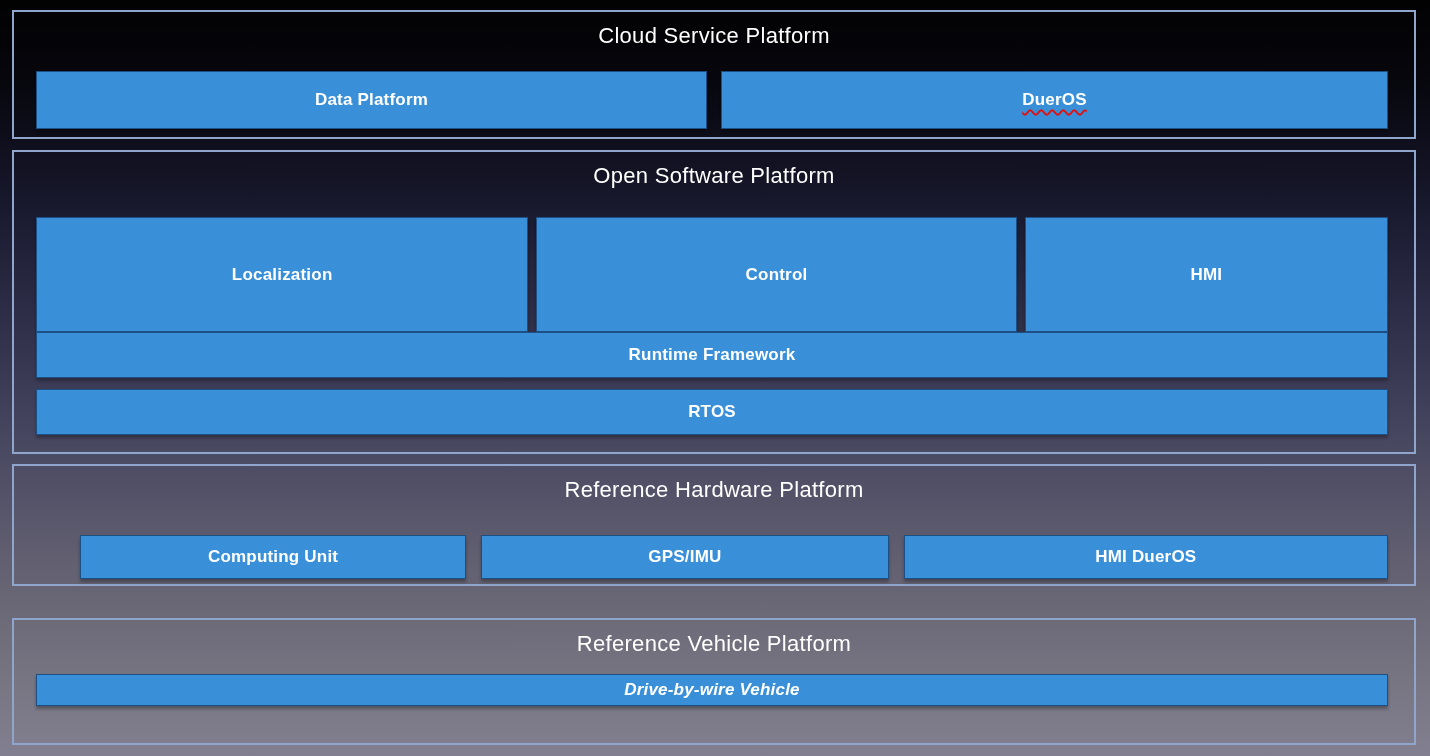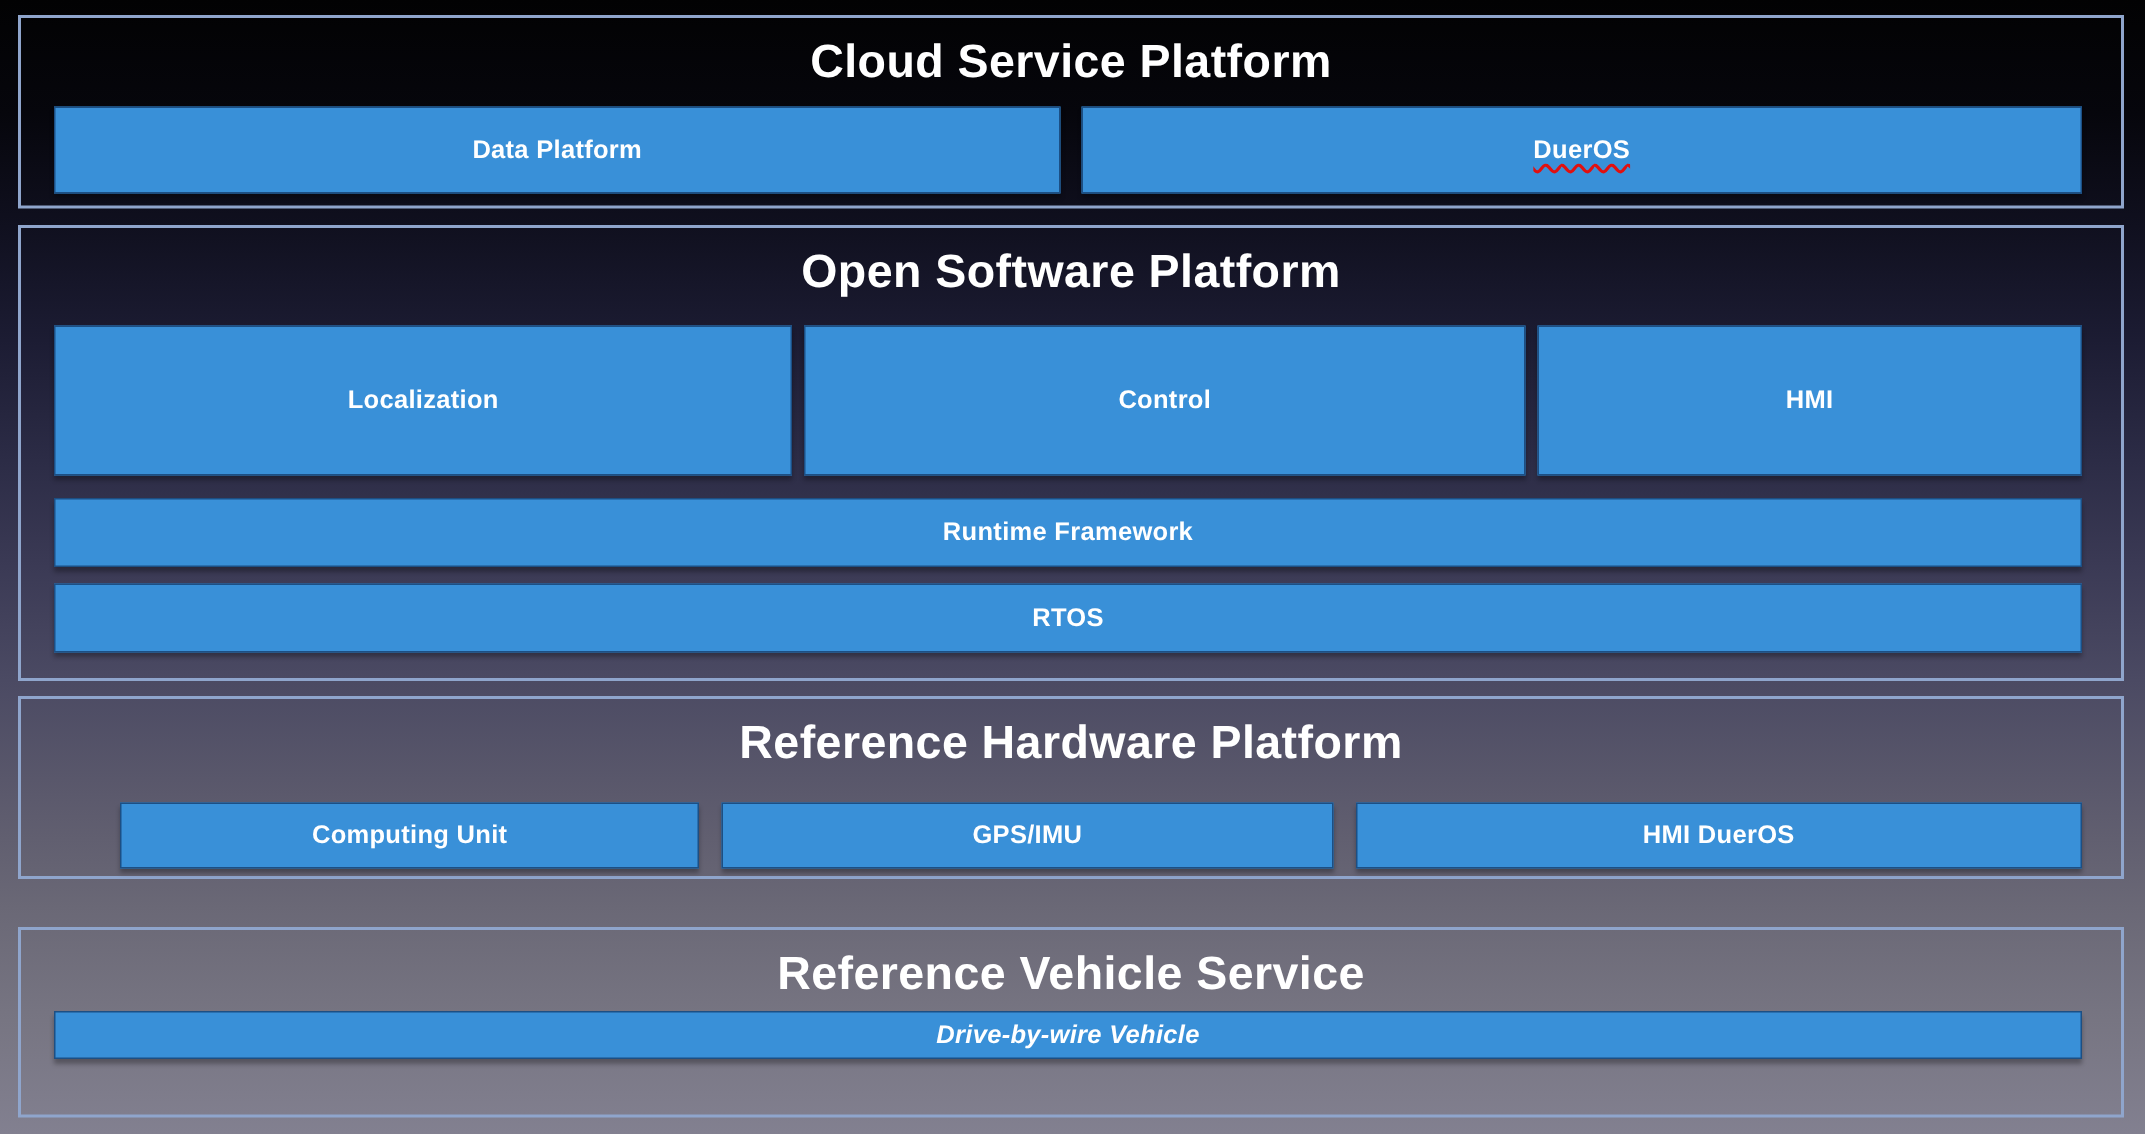--- a/index.html
+++ b/index.html
@@ -21,22 +21,22 @@
     box-sizing: border-box;
     border: 2px solid var(--section-border, rgba(145,170,220,0.8));
     background: transparent;
   }
   .panel-title {
     position: absolute;
     top: 11px; left: 0; right: 0;
     margin: 0;
     text-align: center;
     color: var(--title-color, #ffffff);
-    font-size: 31px;
-    font-weight: bold;
+    font-size: 22px;
+    font-weight: normal;
     letter-spacing: 0.3px;
   }
   .row {
     position: absolute;
     left: 22px; right: 26px;
     display: flex;
   }
   .box {
     background: var(--box-fill, #3990d8);
     border: 1px solid var(--box-border, #1c4f84);
@@ -48,21 +48,21 @@
     color: var(--label-color, #ffffff);
     font-size: 17px;
     font-weight: bold;
     letter-spacing: 0.2px;
   }
   
   .s1 { top: 10px;  height: 129px; }
   .s1 .row { top: 59px; height: 58px; gap: 14px; }
   
   .s2 { top: 150px; height: 304px; }
-  .s2 .row-modules { top: 65px;  height: 100px; gap: 8px; }
+  .s2 .row-modules { top: 65px;  height: 115px; gap: 8px; }
   .s2 .row-runtime { top: 180px; height: 46px; border-radius: 22px; }
   .s2 .row-rtos    { top: 237px; height: 46px; }
   
   .s3 { top: 464px; height: 122px; }
   .s3 .row { top: 69px; height: 44px; gap: 15px; padding-left: 44px; }
   
   .s4 { top: 618px; height: 127px; }
   .s4 .row { top: 54px; height: 32px; font-style: italic; }
 
   .misspelled {
@@ -124,21 +124,21 @@
       <div class="box" style="flex:421">
         <span>GPS/IMU</span>
       </div>
       <div class="box" style="flex:501">
         <span>HMI DuerOS</span>
       </div>
     </div>
   </section>
 
   <section class="panel s4">
-    <h2 class="panel-title">Reference Vehicle Service</h2>
+    <h2 class="panel-title">Reference Vehicle Platform</h2>
     <div class="row">
       <div class="box" style="flex:1">
         <span>Drive-by-wire Vehicle</span>
       </div>
     </div>
   </section>
 
 </div>
 
 </body></html>

